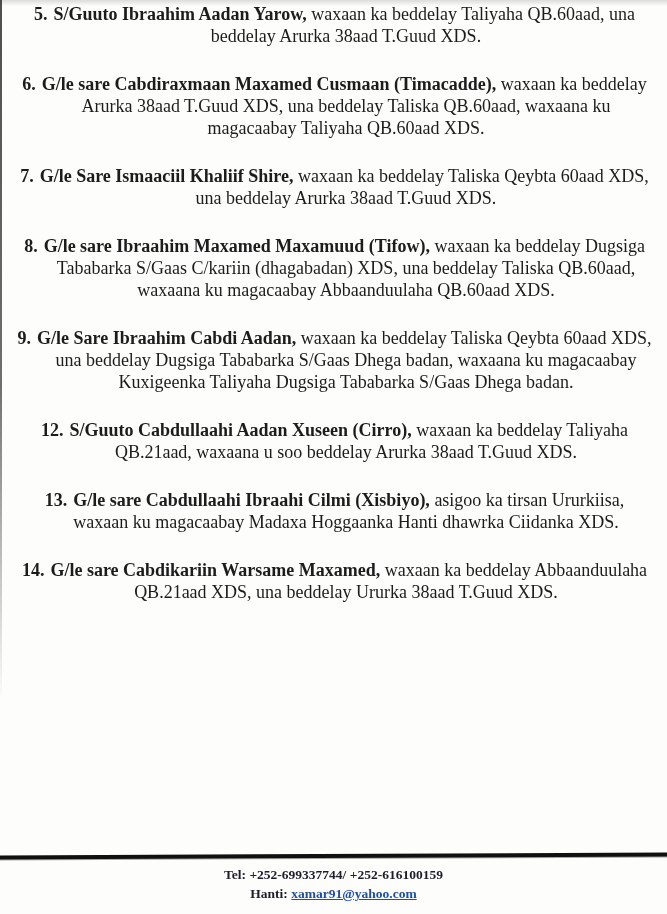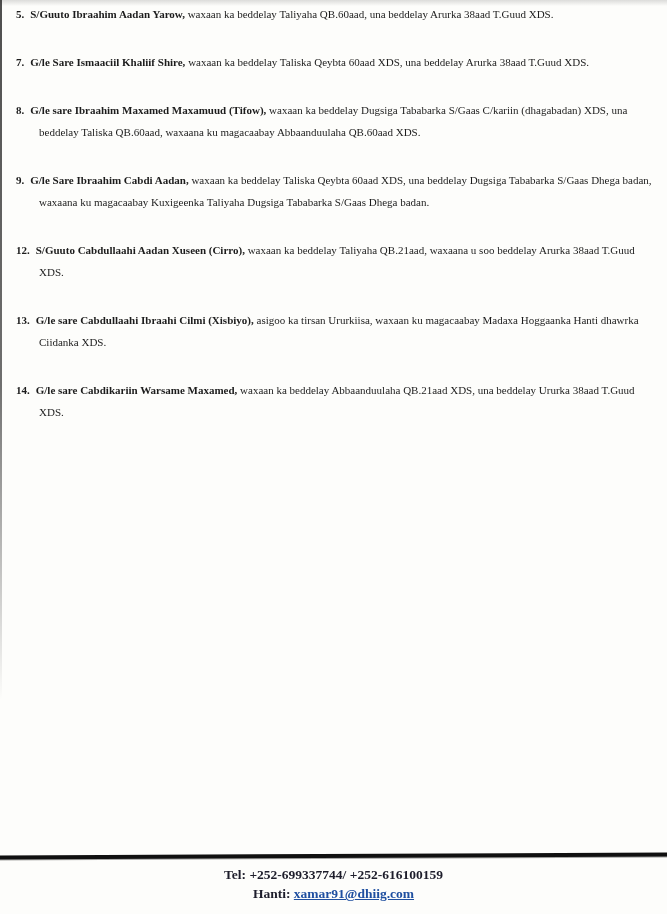--- a/index.html
+++ b/index.html
@@ -24,22 +24,23 @@
     pointer-events:none;
   }
   
   .edge-left{
     position:absolute;top:0;left:0;width:2px;height:700px;
     background:linear-gradient(180deg,rgba(35,35,35,.8) 0%,rgba(35,35,35,.65) 55%,rgba(35,35,35,0) 100%);
     pointer-events:none;
   }
   .content{
     padding:3px 14px 0 8px;
-    font-size:11px;
+    font-size:18px;
     line-height:22px;
+    text-align:center;
   }
   .item{
     padding-left:31px;
     text-indent:-23px;
     margin:0 0 26px 0;
   }
   .item .num{
     font-weight:bold;
     margin-right:6px;
   }
@@ -75,20 +76,23 @@
 
 <div class="top-shade"></div>
 <div class="edge-left"></div>
 
 <div class="content">
 
   <div class="item">
     <span class="num">5.</span><span class="name">S/Guuto Ibraahim Aadan Yarow,</span><span class="body-text"> waxaan ka beddelay Taliyaha QB.60aad, una beddelay Arurka 38aad T.Guud XDS.</span>
   </div>
 
+  <div class="item">
+    <span class="num">6.</span><span class="name">G/le sare Cabdiraxmaan Maxamed Cusmaan (Timacadde),</span><span class="body-text"> waxaan ka beddelay Arurka 38aad T.Guud XDS, una beddelay Taliska QB.60aad, waxaana ku magacaabay Taliyaha QB.60aad XDS.</span>
+  </div>
 
   <div class="item">
     <span class="num">7.</span><span class="name">G/le Sare Ismaaciil Khaliif Shire,</span><span class="body-text"> waxaan ka beddelay Taliska Qeybta 60aad XDS, una beddelay Arurka 38aad T.Guud XDS.</span>
   </div>
 
   <div class="item">
     <span class="num">8.</span><span class="name">G/le sare Ibraahim Maxamed Maxamuud (Tifow),</span><span class="body-text"> waxaan ka beddelay Dugsiga Tababarka S/Gaas C/kariin (dhagabadan) XDS, una beddelay Taliska QB.60aad, waxaana ku magacaabay Abbaanduulaha QB.60aad XDS.</span>
   </div>
 
   <div class="item">
@@ -110,16 +114,16 @@
   </div>
 
 </div>
 
 <div class="footer">
   <div class="rule"></div>
   <div class="footer-text">
     <div>Tel: +252-699337744/ +252-616100159</div>
     <div>
       <span>Hanti:</span>
-      <a href="#">xamar91@dhiig.com</a>
+      <a href="#">xamar91@yahoo.com</a>
     </div>
   </div>
 </div>
 
 </body></html>

